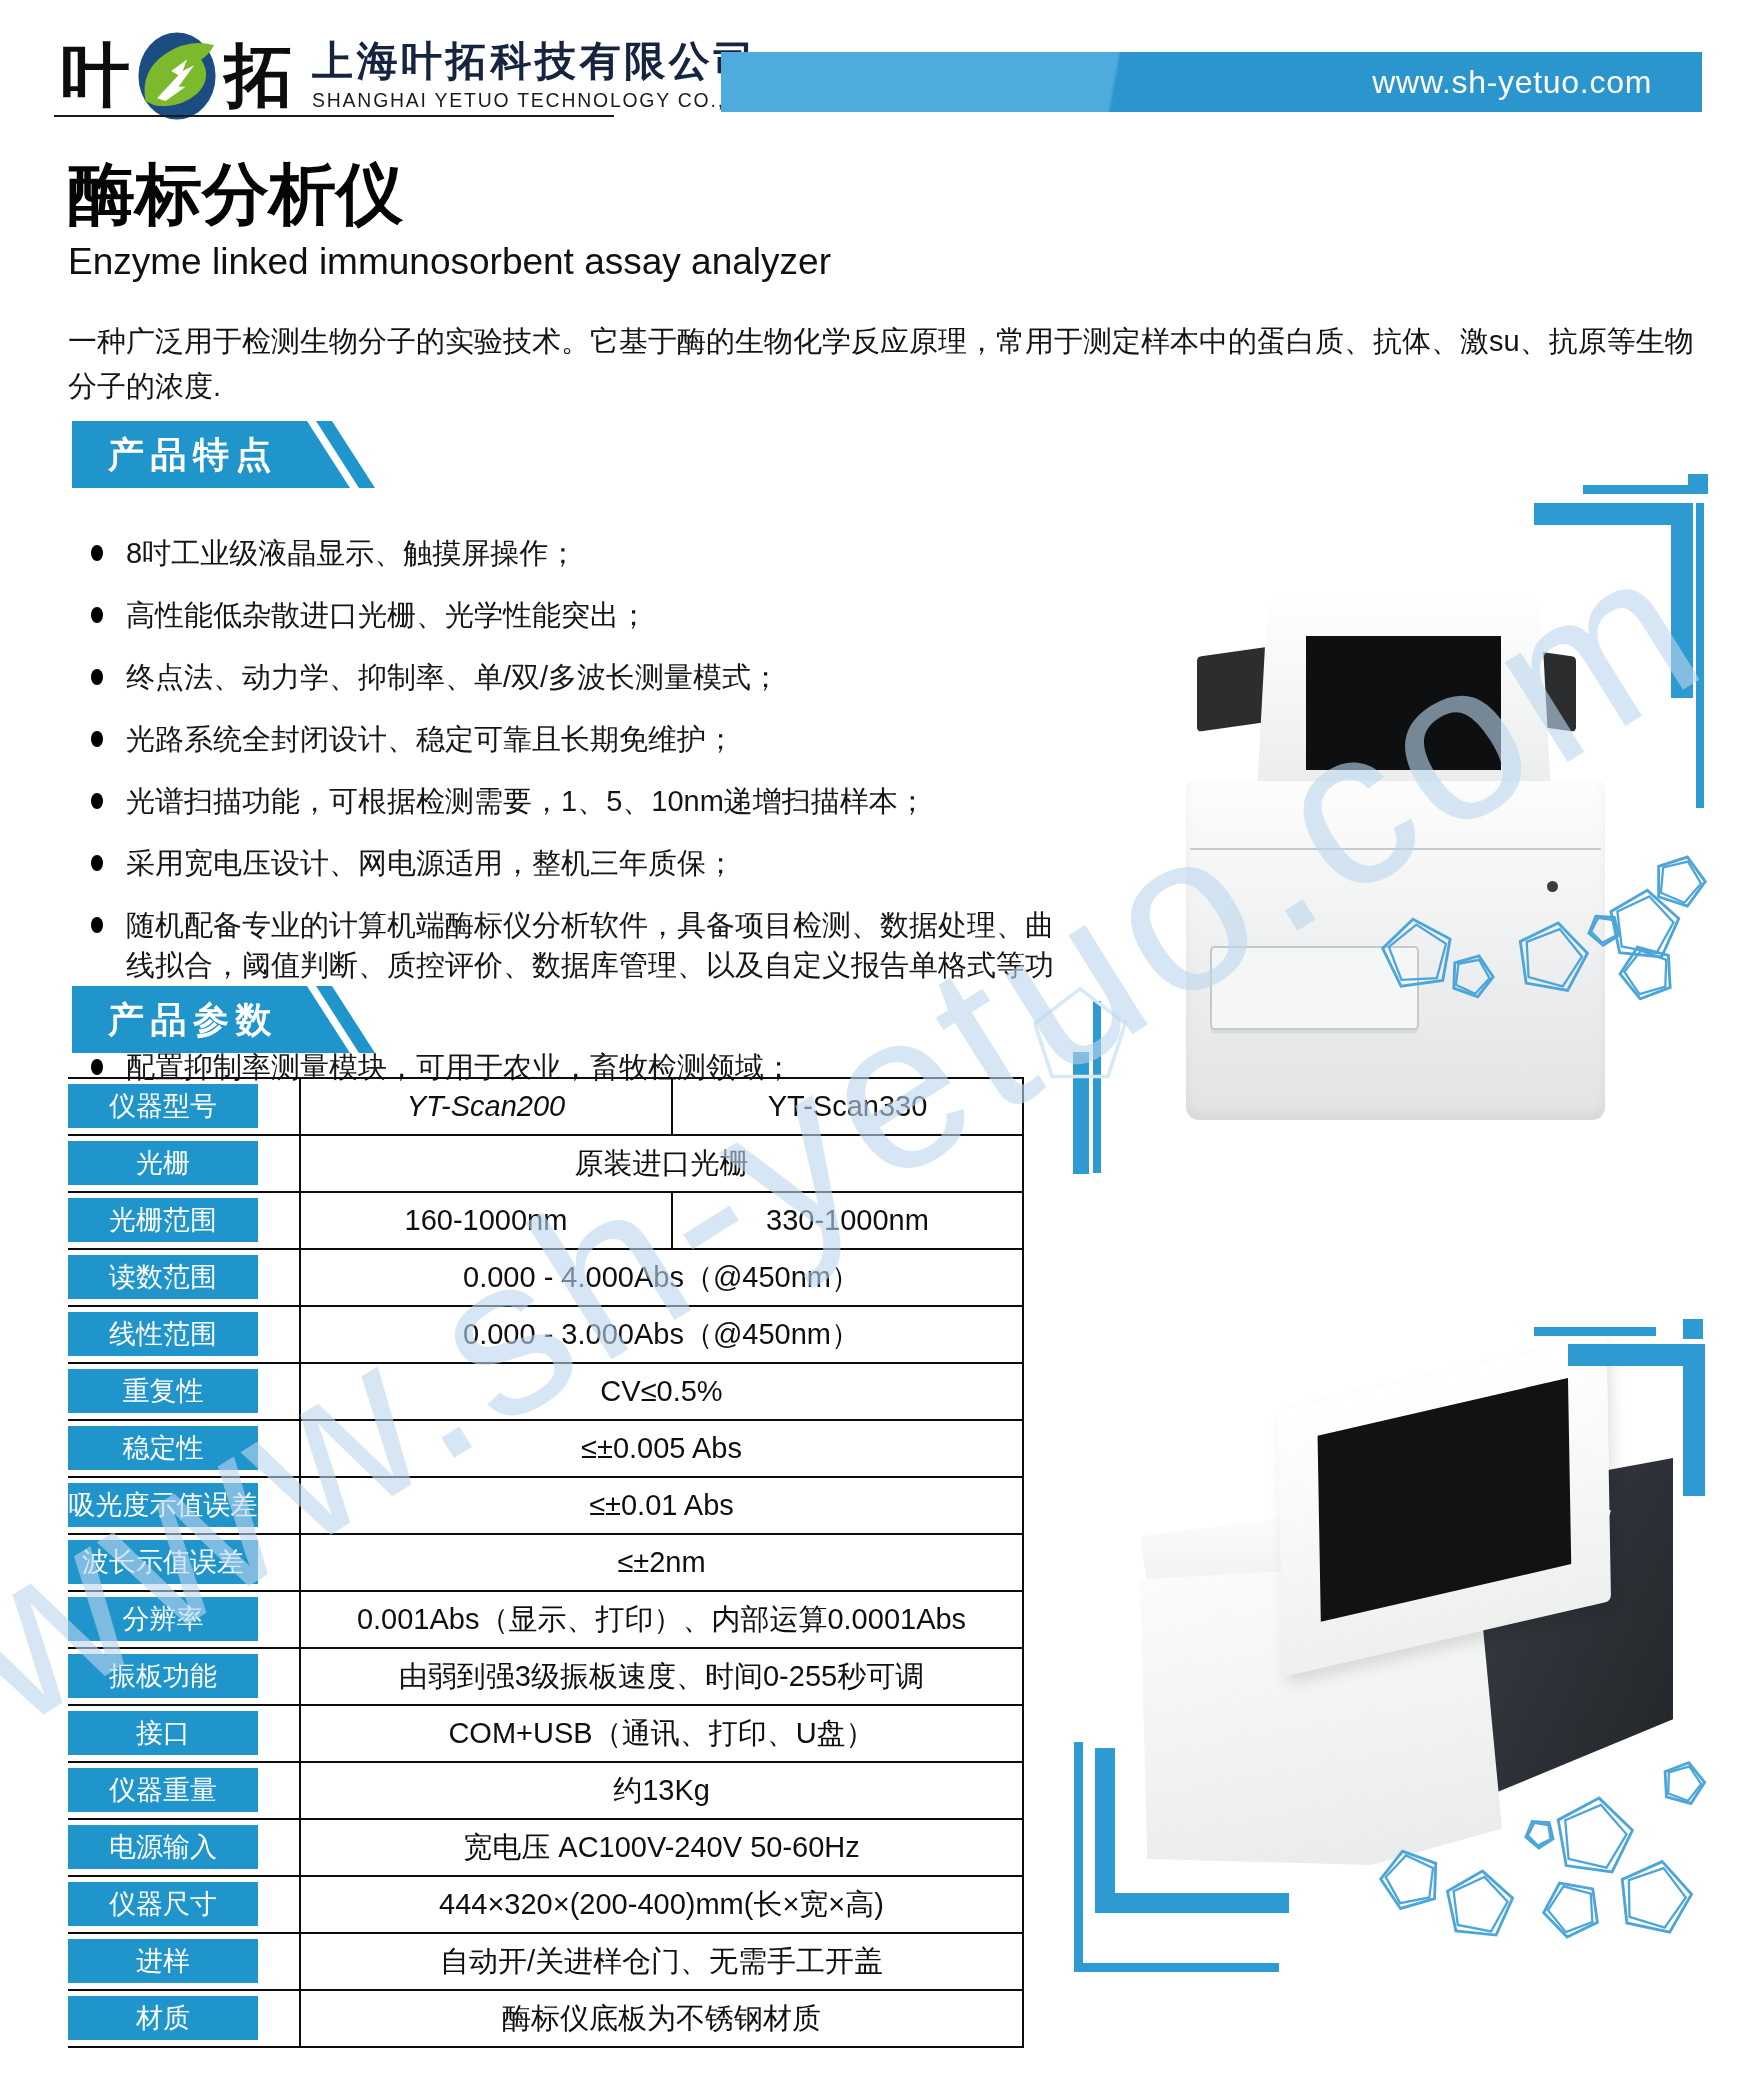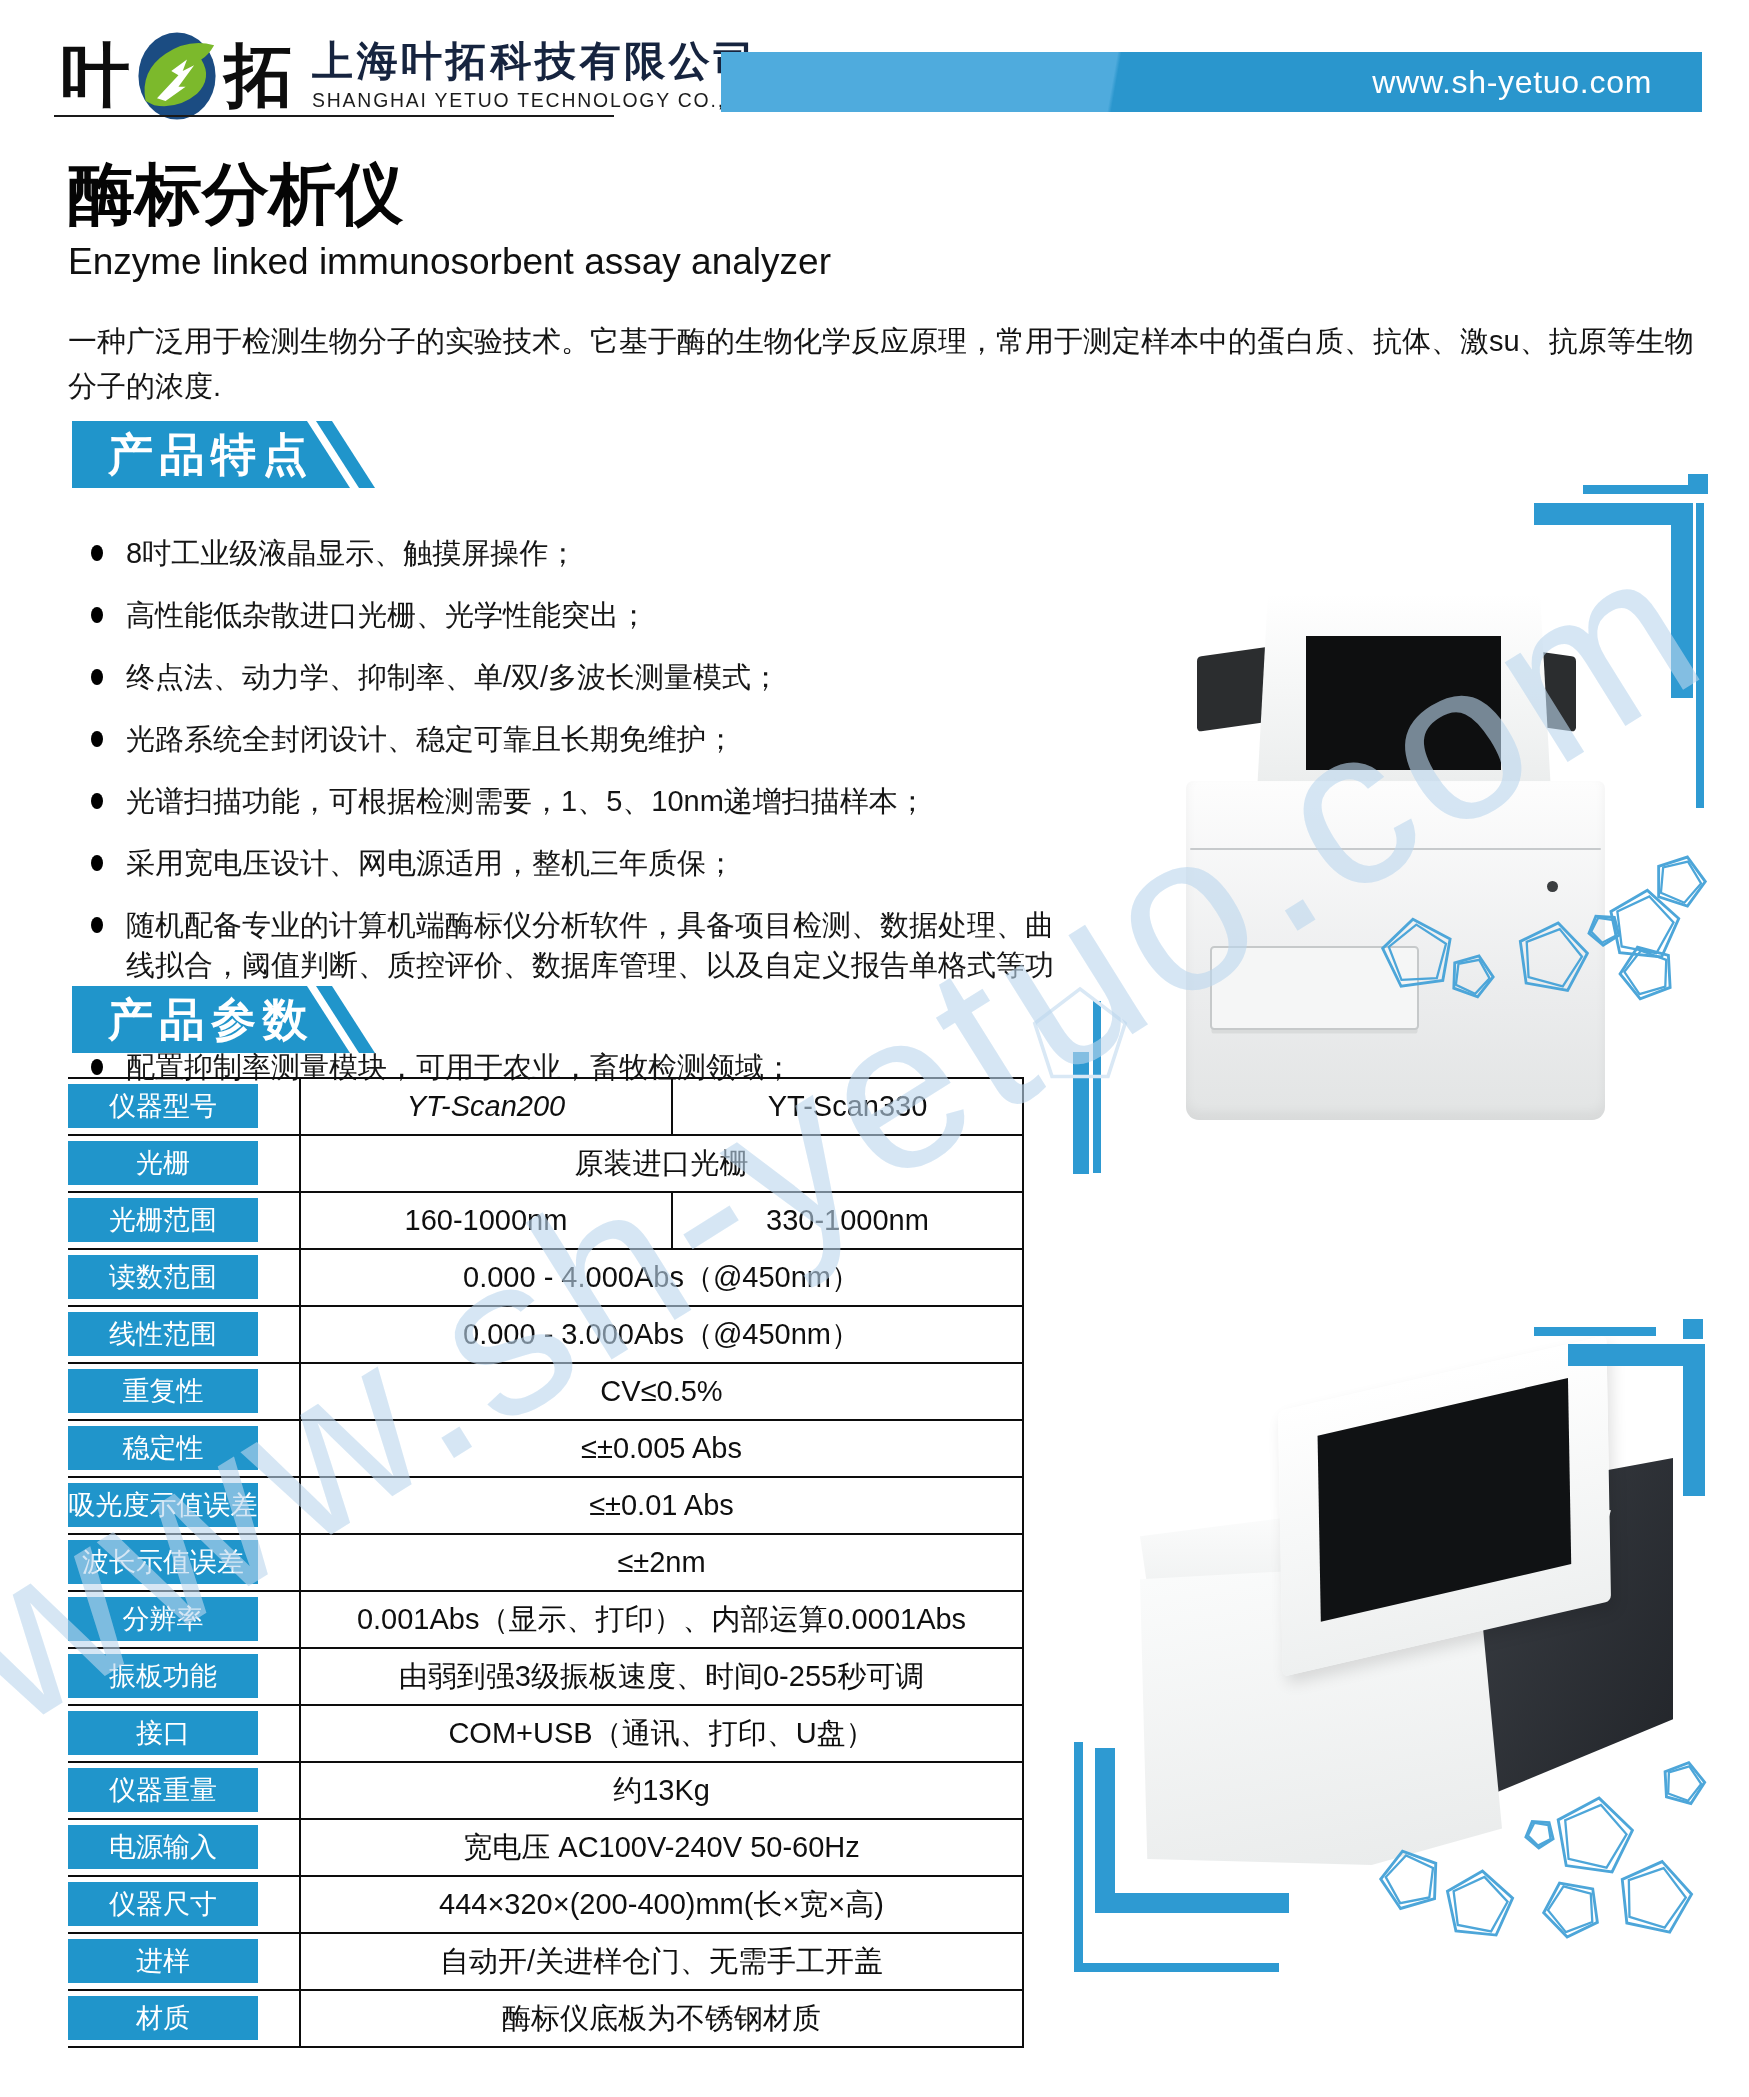--- a/index.html
+++ b/index.html
@@ -21,21 +21,21 @@
   .page-title{position:absolute;left:68px;top:149px;font-size:67px;font-weight:700;color:#050505;z-index:2;}
   .page-subtitle{position:absolute;left:68px;top:241px;font-size:37px;font-weight:400;color:#101010;z-index:2;}
   .page-desc{position:absolute;left:68px;top:319px;width:1628px;font-size:29px;line-height:45px;color:#141414;z-index:2;}
   
   .badge{position:absolute;left:72px;width:402px;height:67px;z-index:2;}
   .badge .shape{position:absolute;inset:0;background:#2095cb;
      clip-path:polygon(0 0,235px 0,278px 100%,0 100%);}
   .badge .stripe{position:absolute;inset:0;background:#2095cb;
      clip-path:polygon(244px 0,260px 0,303px 100%,287px 100%);}
   .badge .label{position:absolute;left:36px;top:0;height:67px;line-height:68px;
-     font-size:45px;font-weight:700;color:#ffffff;letter-spacing:6.5px;text-align:right;}
+     font-size:36px;font-weight:700;color:#ffffff;letter-spacing:6.5px;text-align:right;}
   #features-badge{top:421px;}
   #params-badge{top:986px;}
   
   .feature-list{position:absolute;left:72px;top:521px;width:998px;margin:12px;padding:0;list-style:none;z-index:2;}
   .feature-list li{position:relative;padding-left:42px;font-size:29px;line-height:40px;
      margin-bottom:22px;color:#161616;}
   .feature-list li::before{content:'';position:absolute;left:7.2px;top:11.5px;width:12.2px;height:16.5px;
      border-radius:50%;background:#000;}
   
   .spec-table{position:absolute;left:68px;top:1077px;width:956px;z-index:2;

